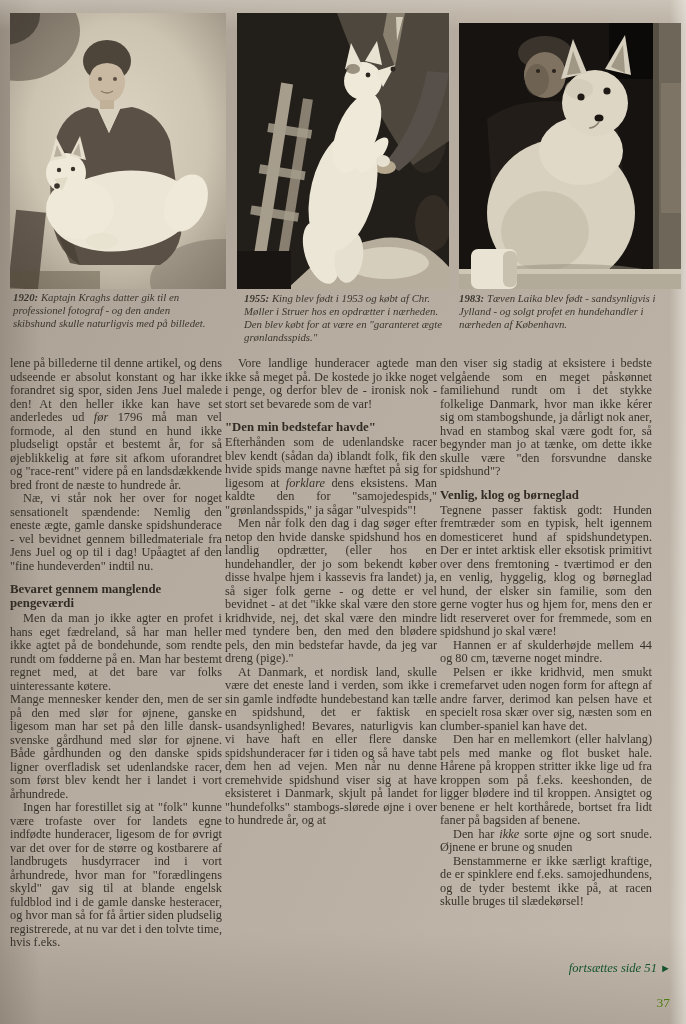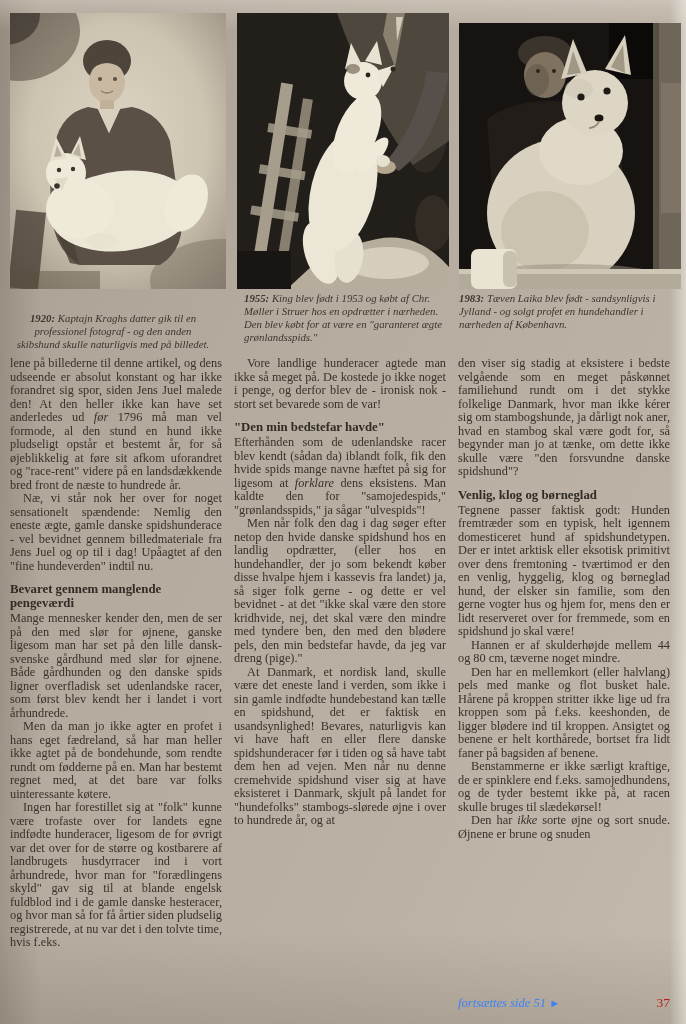--- a/index.html
+++ b/index.html
@@ -20,46 +20,46 @@
   .photo svg{display:block;width:100%;height:100%;}
   .photo-1{left:10px;top:13px;width:216px;height:276px;}
   .photo-2{left:237px;top:13px;width:212px;height:276px;}
   .photo-3{left:459px;top:23px;width:222px;height:266px;}
 
   .caption{
     position:absolute;font-style:italic;font-size:10.8px;line-height:13px;
     color:#3b362f;text-align:left;
   }
   .caption .cap-year{font-weight:bold;font-style:italic;}
-  .caption-1{left:13px;top:312px;width:200px;text-align:center;}
+  .caption-1{left:13px;top:291px;width:200px;}
   .caption-2{left:244px;top:292px;width:211px;}
   .caption-3{left:459px;top:292px;width:214px;}
 
   .columns{
     position:absolute;left:10px;top:357px;width:660px;
-    display:flex;gap:12px;
+    display:flex;gap:3px;
   }
   .col{width:212px;}
   .body-para{
     margin:0;font-size:12.3px;line-height:13.5px;text-align:justify;
     color:#37322b;
   }
   .body-para.indent{text-indent:13px;}
   .col-heading{
     margin:9px 0 2px 0;font-size:12.8px;line-height:14px;font-weight:bold;
     color:#302b24;
   }
   .continuation{
-    position:absolute;left:458px;top:996px;width:212px;
-    font-size:12.6px;color:#3b82f6;
+    position:absolute;left:458px;top:961px;width:212px;text-align:right;
+    font-size:12.6px;color:#14532d;
   }
   .continuation em{font-style:italic;}
   .continuation .arrow{font-style:normal;font-size:11px;letter-spacing:-1px;}
   .page-number{
-    position:absolute;right:16px;top:995px;font-size:13.5px;color:#b91c1c;
+    position:absolute;right:16px;top:995px;font-size:13.5px;color:#4d7c0f;
   }
 </style>
 </head>
 <body>
 
 <div class="page">
 
   <figure class="photo photo-1">
     <svg viewBox="0 0 216 276">
       <defs>
@@ -191,39 +191,40 @@
   <div class="caption caption-3">
     <span class="cap-year">1983:</span>
     <span>Tæven Laika blev født - sandsynligvis i Jylland - og solgt profet en hundehandler i nærheden af København.</span>
   </div>
 
   <div class="columns">
     <div class="col" id="col-0">
         <p class="body-para">lene på billederne til denne artikel, og dens udseende er absolut konstant og har ikke forandret sig spor, siden Jens Juel malede den! At den heller ikke kan have set anderledes ud <em>før</em> 1796 må man vel formode, al den stund en hund ikke pludseligt opstår et bestemt år, for så øjeblikkelig at føre sit afkom uforandret og "race-rent" videre på en landsdækkende bred front de næste to hundrede år.</p>
         <p class="body-para indent">Næ, vi står nok her over for noget sensationelt spændende: Nemlig den eneste ægte, gamle danske spidshunderace - vel bevidnet gennem billedmateriale fra Jens Juel og op til i dag! Upåagtet af den "fine hundeverden" indtil nu.</p>
         <h3 class="col-heading">Bevaret gennem manglende pengeværdi</h3>
+        <p class="body-para indent">Men da man jo ikke agter en profet i hans eget fædreland, så har man heller ikke agtet på de bondehunde, som rendte rundt om fødderne på en. Man har bestemt regnet med, at det bare var folks uinteressante køtere.</p>
         <p class="body-para">Mange mennesker kender den, men de ser på den med slør for øjnene, ganske ligesom man har set på den lille dansk-svenske gårdhund med slør for øjnene. Både gårdhunden og den danske spids ligner overfladisk set udenlandske racer, som først blev kendt her i landet i vort århundrede.</p>
-        <p class="body-para indent">Men da man jo ikke agter en profet i hans eget fædreland, så har man heller ikke agtet på de bondehunde, som rendte rundt om fødderne på en. Man har bestemt regnet med, at det bare var folks uinteressante køtere.</p>
         <p class="body-para indent">Ingen har forestillet sig at "folk" kunne være trofaste over for landets egne indfødte hunderacer, ligesom de for øvrigt var det over for de større og kostbarere af landbrugets husdyrracer ind i vort århundrede, hvor man for "forædlingens skyld" gav sig til at blande engelsk fuldblod ind i de gamle danske hesteracer, og hvor man så for få årtier siden pludselig registrerede, at nu var det i den tolvte time, hvis f.eks.</p>
       </div>
     <div class="col" id="col-1">
         <p class="body-para indent">Vore landlige hunderacer agtede man ikke så meget på. De kostede jo ikke noget i penge, og derfor blev de - ironisk nok - stort set bevarede som de var!</p>
         <h3 class="col-heading">"Den min bedstefar havde"</h3>
         <p class="body-para">Efterhånden som de udenlandske racer blev kendt (sådan da) iblandt folk, fik den hvide spids mange navne hæftet på sig for ligesom at <em>forklare</em> dens eksistens. Man kaldte den for "samojedespids," "grønlandsspids," ja sågar "ulvespids"!</p>
         <p class="body-para indent">Men når folk den dag i dag søger efter netop den hvide danske spidshund hos en landlig opdrætter, (eller hos en hundehandler, der jo som bekendt køber disse hvalpe hjem i kassevis fra landet) ja, så siger folk gerne - og dette er vel bevidnet - at det "ikke skal være den store kridhvide, nej, det skal være den mindre med tyndere ben, den med den blødere pels, den min bedstefar havde, da jeg var dreng (pige)."</p>
         <p class="body-para indent">At Danmark, et nordisk land, skulle være det eneste land i verden, som ikke i sin gamle indfødte hundebestand kan tælle en spidshund, det er faktisk en usandsynlighed! Bevares, naturligvis kan vi have haft en eller flere danske spidshunderacer før i tiden og så have tabt dem hen ad vejen. Men når nu denne cremehvide spidshund viser sig at have eksisteret i Danmark, skjult på landet for "hundefolks" stambogs-slørede øjne i over to hundrede år, og at</p>
       </div>
     <div class="col" id="col-2">
         <p class="body-para">den viser sig stadig at eksistere i bedste velgående som en meget påskønnet familiehund rundt om i det stykke folkelige Danmark, hvor man ikke kérer sig om stambogshunde, ja dårligt nok aner, hvad en stambog skal være godt for, så begynder man jo at tænke, om dette ikke skulle være "den forsvundne danske spidshund"?</p>
         <h3 class="col-heading">Venlig, klog og børneglad</h3>
         <p class="body-para">Tegnene passer faktisk godt: Hunden fremtræder som en typisk, helt igennem domesticeret hund af spidshundetypen. Der er intet arktisk eller eksotisk primitivt over dens fremtoning - tværtimod er den en venlig, hyggelig, klog og børneglad hund, der elsker sin familie, som den gerne vogter hus og hjem for, mens den er lidt reserveret over for fremmede, som en spidshund jo skal være!</p>
         <p class="body-para indent">Hannen er af skulderhøjde mellem 44 og 80 cm, tæverne noget mindre.</p>
+        <p class="body-para indent">Pelsen er ikke kridhvid, men smukt cremefarvet uden nogen form for aftegn af andre farver, derimod kan pelsen have et specielt rosa skær over sig, næsten som en clumber-spaniel kan have det.</p>
         <p class="body-para indent">Den har en mellemkort (eller halvlang) pels med manke og flot busket hale. Hårene på kroppen stritter ikke lige ud fra kroppen som på f.eks. keeshonden, de ligger blødere ind til kroppen. Ansigtet og benene er helt korthårede, bortset fra lidt faner på bagsiden af benene.</p>
+        <p class="body-para indent">Den har <em>ikke</em> sorte øjne og sort snude. Øjnene er brune og snuden</p>
         <p class="body-para indent">Benstammerne er ikke særligt kraftige, de er spinklere end f.eks. samojedhundens, og de tyder bestemt ikke på, at racen skulle bruges til slædekørsel!</p>
-        <p class="body-para indent">Den har <em>ikke</em> sorte øjne og sort snude. Øjnene er brune og snuden</p>
       </div>
   </div>
 
   <div class="continuation">
     <em>fortsættes side 51</em>
     <span class="arrow">►</span>
   </div>
 
   <div class="page-number">37</div>
 

